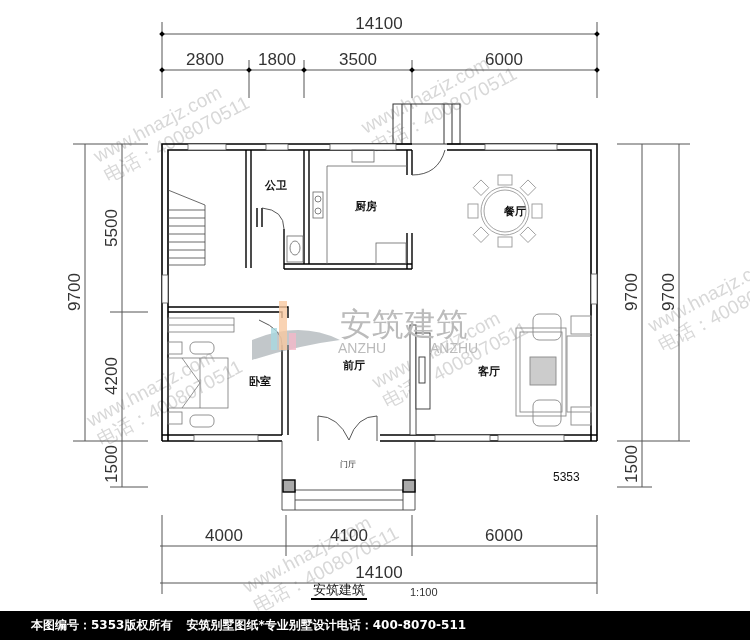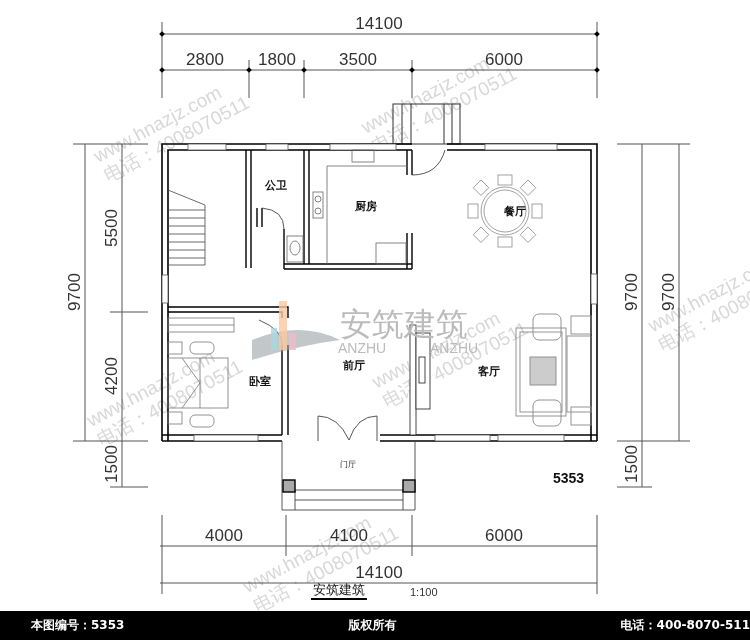--- a/index.html
+++ b/index.html
@@ -2,25 +2,25 @@
 <html><head>
 <meta charset="utf-8">
 <style>
   html, body { margin:0; padding:0; background:#fff; }
   body { width:750px; height:640px; position:relative; overflow:hidden; font-family:"DejaVu Sans", sans-serif; }
   #plan { position:absolute; left:0; top:0; width:750px; height:640px; }
   .dim { font-family:"Liberation Sans Narrow","Liberation Sans", sans-serif; font-size:17px; fill:#333; }
   .room { font-family:"DejaVu Sans", sans-serif; font-size:11px; font-weight:bold; fill:#111; }
   .wm { font-family:"Liberation Sans", sans-serif; font-size:19px; fill:#d8d8d8; }
   .footer { position:absolute; left:0; top:611px; width:750px; height:29px; background:#000; color:#fff;
-    font-family:"DejaVu Sans", sans-serif; font-size:12px; font-weight:bold; display:flex; align-items:center;justify-content:space-between; }
+    font-family:"DejaVu Sans", sans-serif; font-size:12px; font-weight:bold; display:flex; align-items:center; }
   .footer span { white-space:nowrap; }
   .title { position:absolute; left:311px; top:582px; font-family:"DejaVu Sans", sans-serif; font-size:13px; color:#111; border-bottom:2px solid #000; padding:0 2px; line-height:16px; }
   .scale { position:absolute; left:410px; top:586px; font-family:"Liberation Sans", sans-serif; font-size:11px; color:#333; }
-  .code { position:absolute; left:553px; top:470px; font-family:"Liberation Sans", sans-serif; font-size:14px; font-weight:bold; color:#111; }
+  .code { position:absolute; left:553px; top:470px; font-family:"Liberation Sans", sans-serif; font-size:12px; font-weight:normal; color:#111; }
 </style>
 </head>
 <body>
 
 <svg id="plan" viewBox="0 0 750 640" xmlns="http://www.w3.org/2000/svg">
 
   <g transform="rotate(-28)">
     <text class="wm" x="10" y="190">www.hnazjz.com</text>
     <text class="wm" x="10" y="212">电话：4008070511</text>
     <text class="wm" x="260" y="290">www.hnazjz.com</text>
@@ -246,14 +246,15 @@
   <text x="340" y="467" font-size="8" font-family="DejaVu Sans, sans-serif" fill="#222">门厅</text>
 </svg>
 
 <div class="code">5353</div>
 <div class="title">安筑建筑</div>
 <div class="scale">1:100</div>
 
 <div class="footer">
   <span style="margin-left:31px">本图编号：5353</span>
   <span style="margin-left:0">版权所有</span>
+  <span style="margin-left:14px">安筑别墅图纸*专业别墅设计</span>
   <span style="">电话：400-8070-511</span>
 </div>
 
 </body></html>

